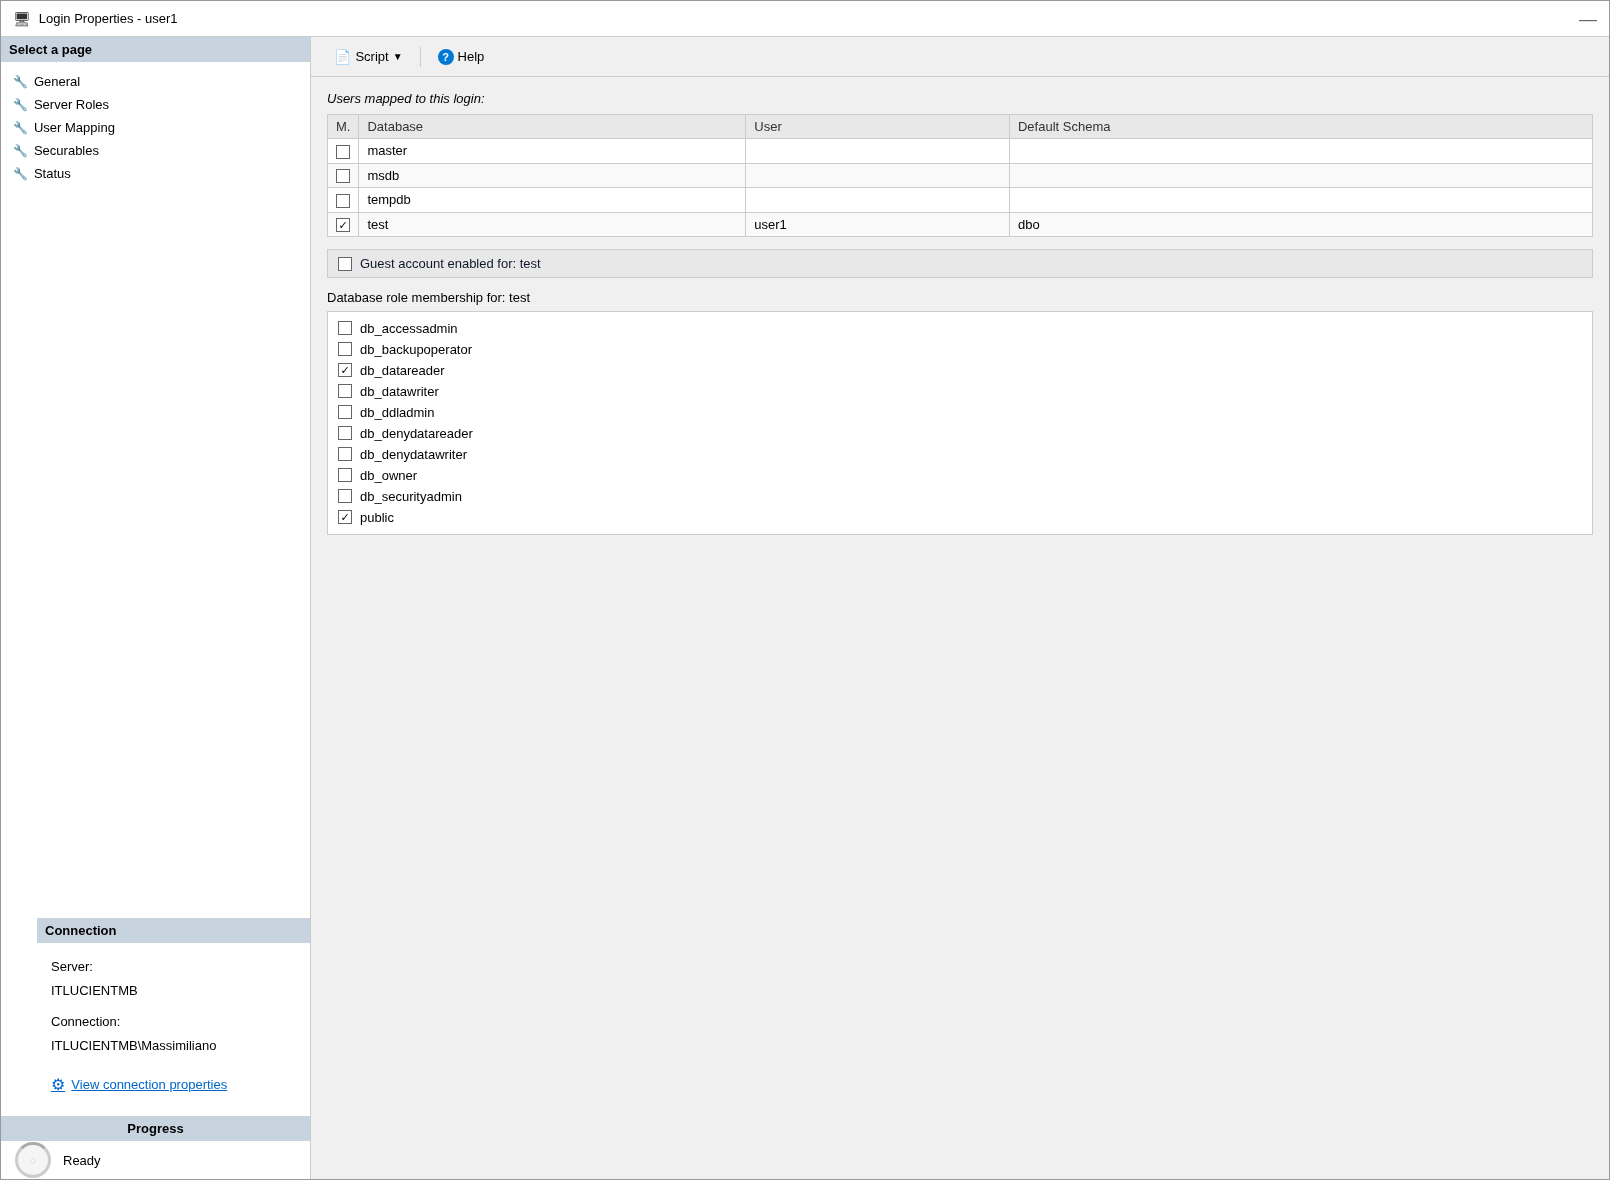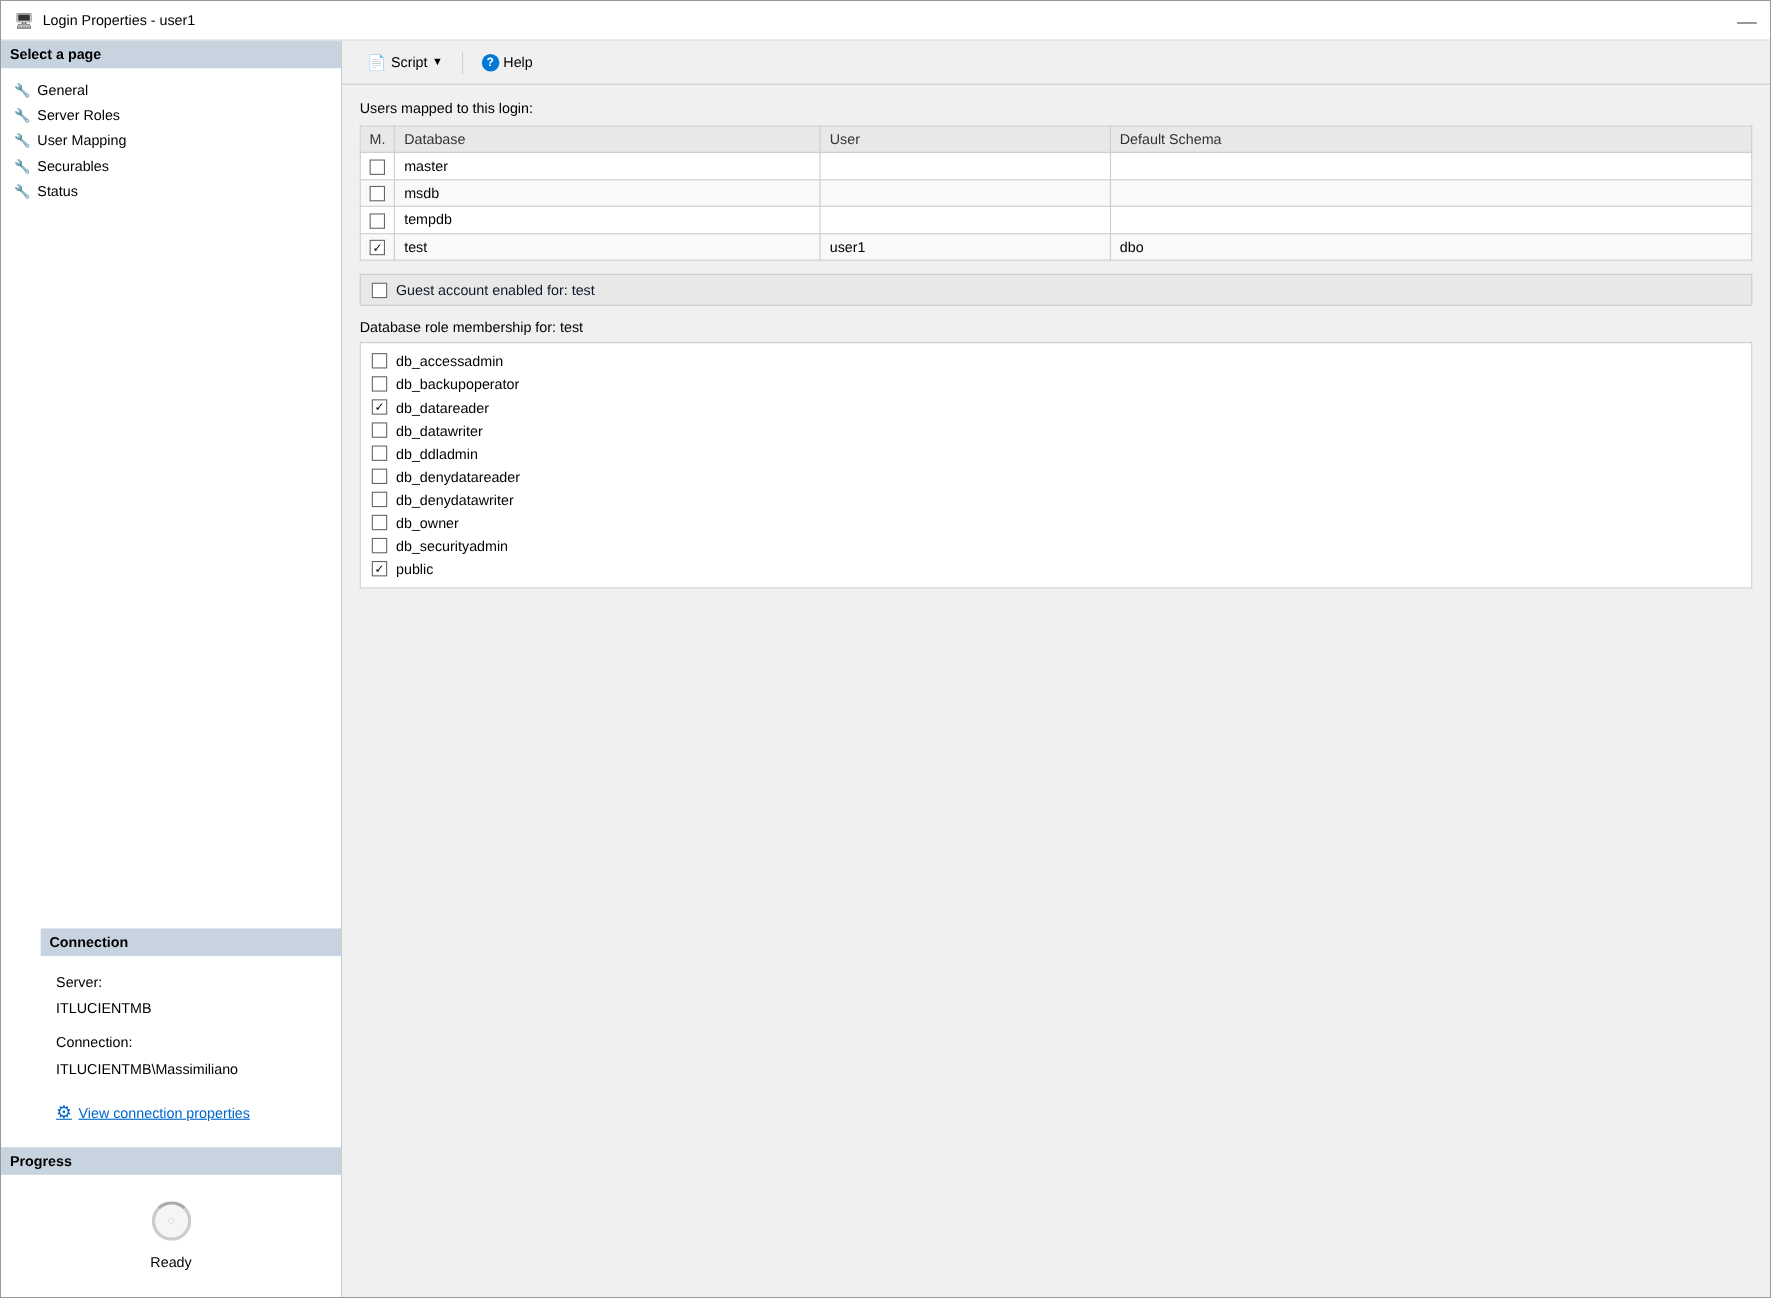--- a/index.html
+++ b/index.html
@@ -98,33 +98,33 @@
       align-items: center;
       gap: 6px;
       padding: 6px 14px;
       color: #0066cc;
       text-decoration: underline;
       cursor: pointer;
       font-size: 13px;
     }
     .progress-section {
       margin-top: 16px;
+      text-align: center;
     }
     .progress-header {
       background: #c8d3e0;
       padding: 5px 8px;
       font-weight: bold;
       font-size: 13px;
     }
     .progress-content {
       display: flex;
       align-items: center;
       gap: 12px;
-      padding: 24px 14px;
-      flex-direction: column;
+      padding: 1px 14px;
     }
     .spinner {
       width: 36px;
       height: 36px;
       border-radius: 50%;
       border: 3px solid #ccc;
       border-top: 3px solid #aaa;
       background: #f5f5f5;
       display: flex;
       align-items: center;
@@ -178,20 +178,21 @@
       justify-content: center;
     }
     .panel-body {
       padding: 14px 16px;
       flex: 1;
       overflow-y: auto;
     }
     .section-label {
       font-size: 13px;
       margin-bottom: 8px;
+      font-style: italic;
     }
     
     .mapping-table {
       width: 100%;
       border-collapse: collapse;
       background: #fff;
       border: 1px solid #ccc;
       margin-bottom: 12px;
     }
     .mapping-table th {

